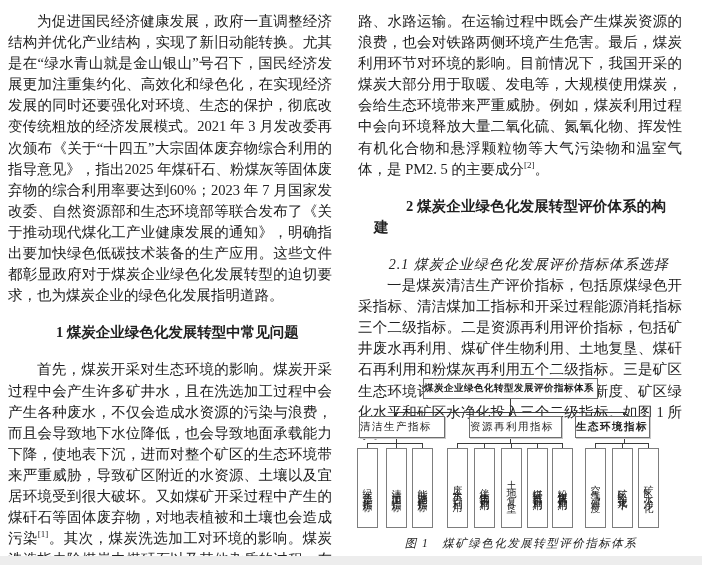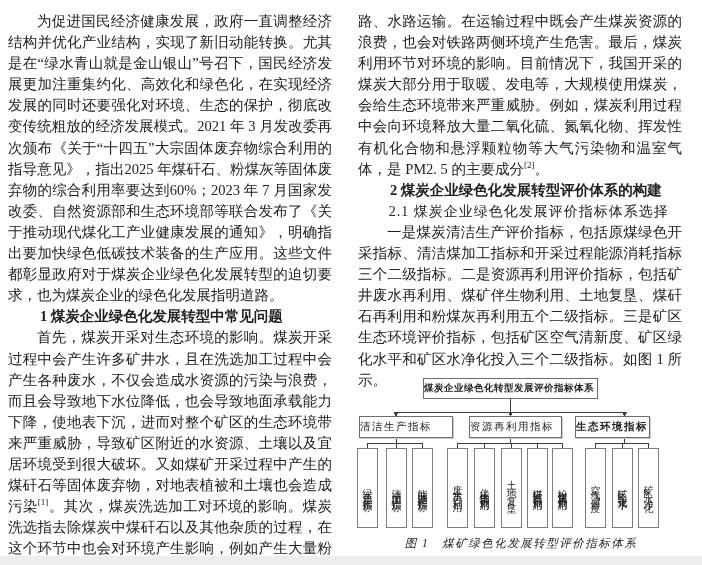--- a/index.html
+++ b/index.html
@@ -5,22 +5,22 @@
   html,body{margin:0;padding:0;background:#fff;}
   .page{
     position:relative;width:702px;height:565px;overflow:hidden;background:#ffffff;
     font-family:"Liberation Serif","DejaVu Serif",serif;color:#212121;
   }
   .col{position:absolute;top:11px;width:324px;text-align:justify;}
   .col-left{left:8px;}
   .col-right{left:358px;}
   .body-text{margin:0;font-size:14.5px;line-height:21.1px;}
   .indent{text-indent:2em;}
-  .sec-heading{margin:0;font-size:14.5px;line-height:21.1px;font-weight:bold;text-indent:2.2em;}
-  .sub-heading{margin:0;font-size:14px;line-height:21.1px;font-weight:normal;text-indent:2.2em;letter-spacing:1px;}
+  .sec-heading{margin:16px;font-size:14.5px;line-height:21.1px;font-weight:bold;text-indent:2.2em;}
+  .sub-heading{margin:0;font-size:14px;line-height:21.1px;font-weight:normal;font-style:italic;text-indent:2.2em;letter-spacing:1px;}
   sup.cite{font-size:9px;line-height:0;vertical-align:super;}
   
   .figure{position:absolute;left:351px;top:372px;width:340px;height:193px;}
   .fig-lines{position:absolute;left:0;top:0;}
   .fig-box{
     position:absolute;box-sizing:border-box;border:1px solid #6e6e6e;background:#fff;
     text-align:left;color:#1c1c1c;
   }
   .fig-root{left:72px;top:6px;width:175px;height:21px;font-size:9.5px;line-height:19px;letter-spacing:0.5px;font-weight:600;}
   .fig-l2{top:44px;height:22px;font-size:10.5px;line-height:20px;letter-spacing:1.5px;box-shadow:1px 1px 0 #c9c9c9;}
@@ -63,21 +63,21 @@
       <path d="M45 65 V71 M16 71 H71 M16 71 V76 M45 71 V76 M71 71 V76" stroke="#3c3c3c" stroke-width="1" fill="none"></path>
       <path d="M159.5 66 V71 M106 71 H211 M106 71 V76 M133 71 V76 M160 71 V76 M186 71 V76 M211 71 V76" stroke="#3c3c3c" stroke-width="1" fill="none"></path>
       <path d="M273.5 66 V71 M244 71 H297 M244 71 V76 M271 71 V76 M297 71 V76" stroke="#3c3c3c" stroke-width="1" fill="none"></path>
       <polygon points="42.2,39.6 47.8,39.6 45,44.6" fill="#3c3c3c"></polygon>
       <polygon points="156.7,39.6 162.3,39.6 159.5,44.6" fill="#3c3c3c"></polygon>
       <polygon points="270.7,39.6 276.3,39.6 273.5,44.6" fill="#3c3c3c"></polygon>
     </svg>
 
     <div class="fig-box fig-root">煤炭企业绿色化转型发展评价指标体系</div>
 
-    <div class="fig-box fig-l2" style="left:8px;width:94px;">清洁生产指标</div>
+    <div class="fig-box fig-l2" style="left:8px;width:86px;">清洁生产指标</div>
     <div class="fig-box fig-l2" style="left:118px;width:93px;">资源再利用指标</div>
     <div class="fig-box fig-l2" style="left:224px;width:75px;font-weight:bold;">生态环境指标</div>
 
     <div class="leaf n6" style="left:6px;">绿色开采指标</div>
     <div class="leaf n6" style="left:35px;">清洁加工指标</div>
     <div class="leaf n6" style="left:61px;">能源消耗指标</div>
 
     <div class="leaf n5" style="left:96px;">废水再利用</div>
     <div class="leaf n6" style="left:123px;">伴生物再利用</div>
     <div class="leaf n4" style="left:150px;">土地复垦</div>

